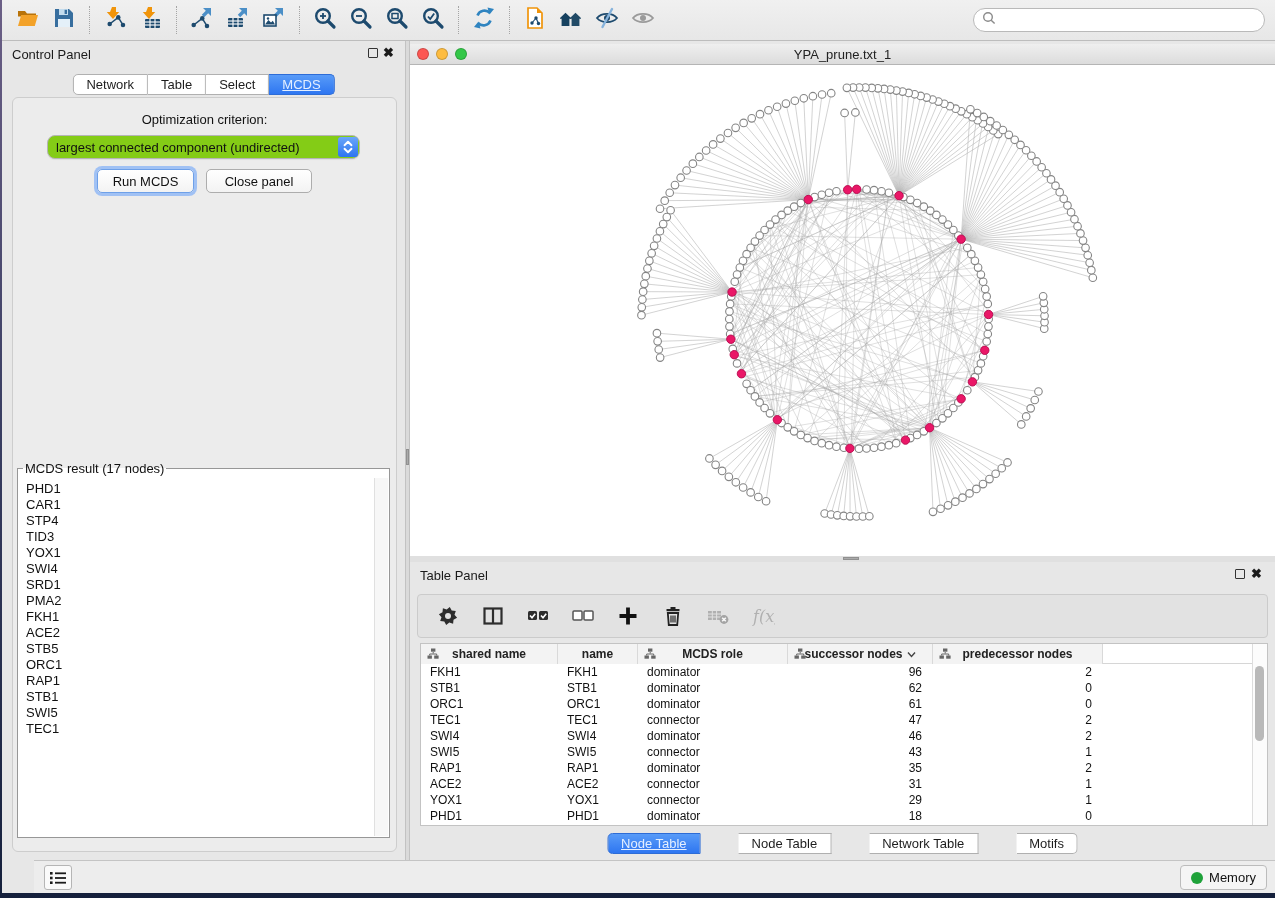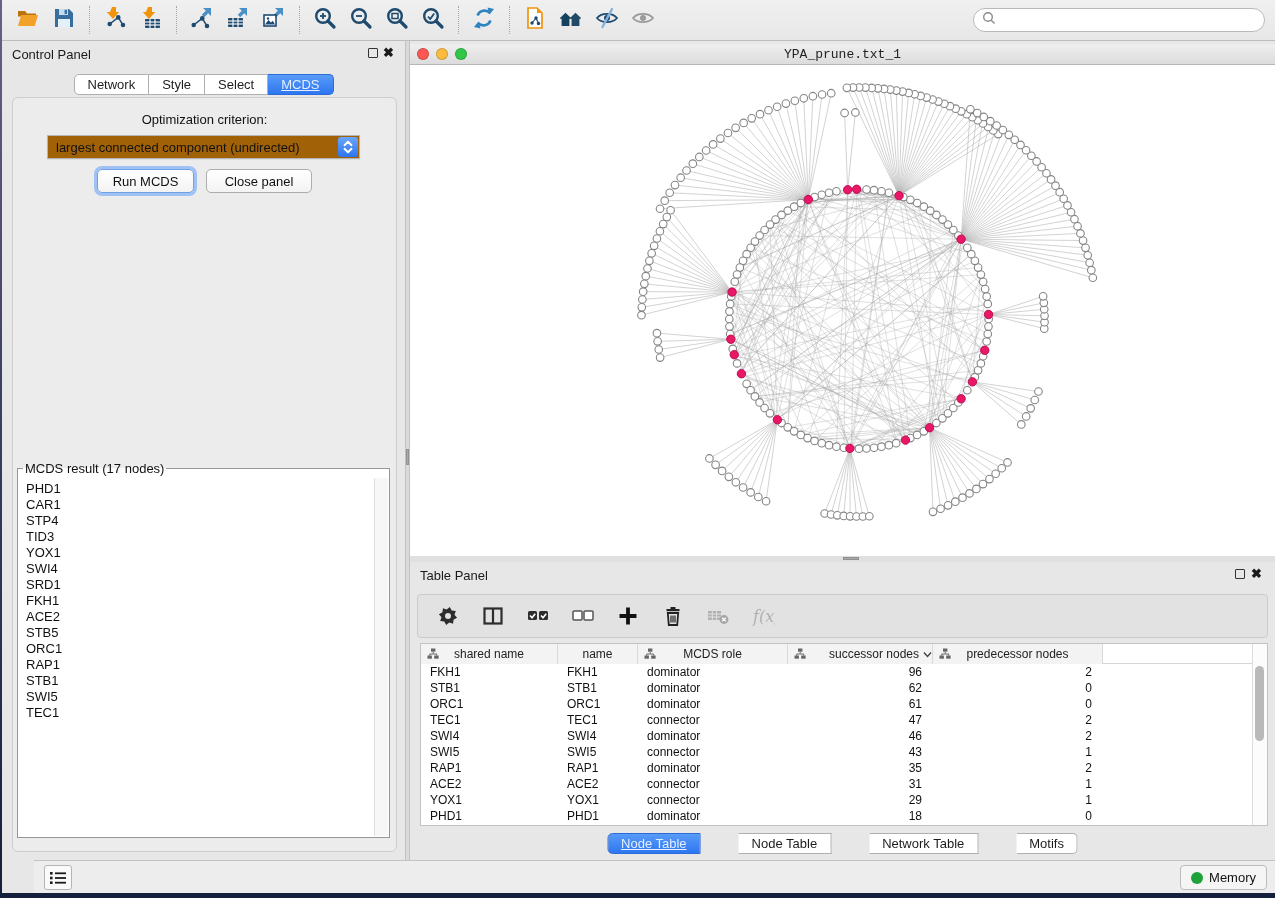--- a/index.html
+++ b/index.html
@@ -33,22 +33,22 @@
   .seg .tab { background:#fff; border:1px solid #b0b0b0; border-left:none; padding:0 13px; font-size:13px;
               color:#1d1d1d; height:21px; line-height:20px; cursor:default; white-space:nowrap; }
   .seg .tab:first-child { border-left:1px solid #b0b0b0; border-radius:5px 0 0 5px; }
   .seg .tab:last-child  { border-radius:0 5px 5px 0; }
   .seg .tab.active { background:linear-gradient(#589bf8,#2e76f1); color:#e4efff; border-color:#2d6cd6;text-decoration:underline; }
   #cp-tabs { top:33px; left:50%; transform:translateX(-50%); }
 
   .cp-body { position:absolute; left:10px; right:8px; top:56px; bottom:8px;
              background:#ececec; border:1px solid #cdcdcd; border-radius:6px; }
   .opt-label { position:absolute; top:14px; left:0; right:0; text-align:center; font-size:13px; color:#111; }
-  .dropdown { position:absolute; left:34px; top:37px; width:313px; height:24px; background:#a16207;
-              border:1px solid #b5b5b5; border-radius:0; font-size:13px; color:#111;
+  .dropdown { position:absolute; left:34px; top:37px; width:313px; height:24px; background:#84cc16;
+              border:1px solid #b5b5b5; border-radius:8px; font-size:13px; color:#111;
               display:flex; align-items:center; padding-left:8px; box-shadow:0 1px 1px rgba(0,0,0,.06); }
   .stepper { position:absolute; right:1px; top:1px; width:20px; height:20px; border-radius:3px;
              background:linear-gradient(#6aa6f9,#2d74f0); display:flex; align-items:center; justify-content:center; }
   .btn-row { position:absolute; top:71px; left:0; right:0; }
   .mac-btn { position:absolute; height:24px; background:linear-gradient(#ffffff,#f3f3f3);
              border:1px solid #adadad; border-radius:5px; font-size:13px; color:#111;
              font-family:"Liberation Sans",sans-serif; }
   .mac-btn.focus { box-shadow:0 0 0 3px rgba(110,165,250,.6); border-color:#6ea0e8; }
   #run-btn { left:84px; width:97px; } #closep-btn { left:193px; width:106px; }
 
@@ -60,21 +60,21 @@
   .result-list div { height:16px; line-height:16px; }
   .result-scroll { position:absolute; right:1px; top:2px; bottom:1px; width:14px; background:#f7f7f7;
                    border-left:1px solid #e0e0e0; }
 
   .v-splitter { position:absolute; left:403px; top:0; bottom:0; width:5px; background:#dadada;
                 border-left:1px solid #c2c2c2; border-right:1px solid #c2c2c2; }
   .v-splitter .grip { position:absolute; top:408px; left:0; width:3px; height:16px; background:#aaa; border:1px solid #909090; }
 
   
   .right-col { position:absolute; left:408px; top:0; right:0; bottom:0; }
-  .net-window { position:absolute; left:0; right:0; top:3px; height:512px; background:#fff;font-family:Liberation Mono, monospace; }
+  .net-window { position:absolute; left:0; right:0; top:3px; height:512px; background:#fff; }
   .net-titlebar { height:21px; background:linear-gradient(#efefef,#dcdcdc); border-bottom:1px solid #b5b5b5;
                   position:relative; display:flex; align-items:center; }
   .tl { width:12px; height:12px; border-radius:50%; margin-left:7px; border:1px solid rgba(0,0,0,.18); }
   .tl.red{background:#fc5753;} .tl.yellow{background:#fdbc40;} .tl.green{background:#33c748;}
   .net-title { position:absolute; left:0; right:0; text-align:center; font-size:13px; color:#222; }
   .net-canvas { position:absolute; left:0; right:0; top:21px; bottom:0; background:#fff; }
   .net-canvas svg { width:100%; height:100%; display:block; }
   .edges line { stroke:#a6a6a6; stroke-width:0.7; opacity:0.5; }
   .fanedges line { stroke:#b4b4b4; stroke-width:0.7; opacity:0.85; }
   .ringnode { fill:#fff; stroke:#858585; stroke-width:1.1; }
@@ -88,21 +88,21 @@
   .tp .float-icon { right:30px; } .tp .close-x { right:13px; }
   .tp-toolbar { position:absolute; left:7px; right:7px; top:32px; height:44px; background:#e2e2e2;
                 border:1px solid #cbcbcb; border-radius:4px; display:flex; align-items:center;
                 padding-left:18px; gap:21px; }
   .tp-ic { display:flex; align-items:center; justify-content:center; height:26px; }
   .tp-ic.disabled { opacity:.85; }
   .tp-table { position:absolute; left:10px; right:7px; top:81px; height:183px; background:#fff;
               border:1px solid #c3c3c3; }
   .tp-header { display:flex; height:20px; border-bottom:1px solid #d6d6d6; }
   .tp-hcell { background:#f3f3f3; border-right:1px solid #d9d9d9; position:relative; height:20px;
-              display:flex; align-items:center; justify-content:center; font-size:12px; color:#222; gap:4px; }
+              display:flex; align-items:center; justify-content:center; font-size:12px; color:#222; gap:4px;font-weight:bold; }
   .tp-hcell .tree { position:absolute; left:6px; top:4px; }
   .tp-rows { position:absolute; left:0; top:20px; right:15px; bottom:0; overflow:hidden; }
   .tp-row { display:flex; height:16px; line-height:16px; font-size:12px; color:#111; }
   .tp-cell { white-space:nowrap; overflow:hidden; }
   .tp-cell.l { text-align:left; padding-left:9px; }
   .tp-cell.r { text-align:right; padding-right:11px; }
   .tp-scroll { position:absolute; right:0; top:0; bottom:0; width:15px; background:#fcfcfc; border-left:1px solid #ddd; }
   .tp-thumb { position:absolute; left:2px; top:22px; width:9px; height:75px; background:#b9b9b9; border-radius:4.5px; }
   #tp-tabs { top:271px; left:50%; transform:translateX(-50%);gap:38px; }
 
@@ -289,21 +289,21 @@
   <div class="main">
 
     <div class="control-panel cp">
       <div class="panel-title-row">
         <span>Control Panel</span>
         <span class="float-icon"></span>
         <span class="close-x">✖</span>
       </div>
       <div class="seg" id="cp-tabs">
           <div class="tab">Network</div>
-          <div class="tab">Style</div>
+          <div class="tab">Table</div>
           <div class="tab">Select</div>
           <div class="tab active">MCDS</div>
         </div>
       <div class="cp-body">
         <div class="opt-label">Optimization criterion:</div>
         <div class="dropdown">
           <span>largest connected component (undirected)</span>
           <span class="stepper">
             <svg width="12" height="16" viewBox="0 0 12 16">
                 <path d="M2.5 6.2 L6 2.8 L9.5 6.2" fill="none" stroke="#fff" stroke-width="1.9" stroke-linecap="round" stroke-linejoin="round"></path>
@@ -318,20 +318,21 @@
         <fieldset class="result-box">
           <legend>MCDS result (17 nodes)</legend>
           <div class="result-list" id="result-list">
               <div>PHD1</div>
               <div>CAR1</div>
               <div>STP4</div>
               <div>TID3</div>
               <div>YOX1</div>
               <div>SWI4</div>
               <div>SRD1</div>
+              <div>PMA2</div>
               <div>FKH1</div>
               <div>ACE2</div>
               <div>STB5</div>
               <div>ORC1</div>
               <div>RAP1</div>
               <div>STB1</div>
               <div>SWI5</div>
               <div>TEC1</div>
             </div>
           <div class="result-scroll"></div>
@@ -1065,21 +1066,21 @@
               </div>
               <div class="tp-hcell" style="width: 150px;">
                 <svg class="tree" width="12" height="12" viewBox="0 0 12 12">
                   <path d="M6.2 4 v1.5 M2.7 7.5 V6 h7 v1.5" fill="none" stroke="#666" stroke-width="1"></path>
                   <rect x="4" y="0.5" width="4.4" height="3.2" fill="#666"></rect>
                   <rect x="0.5" y="7.5" width="4.4" height="3.2" fill="#666"></rect>
                   <rect x="7.2" y="7.5" width="4.4" height="3.2" fill="#666"></rect>
                 </svg>
                 <span>MCDS role</span>
               </div>
-              <div class="tp-hcell" style="width: 145px; justify-content: flex-end;">
+              <div class="tp-hcell" style="width: 145px;">
                 <svg class="tree" width="12" height="12" viewBox="0 0 12 12">
                   <path d="M6.2 4 v1.5 M2.7 7.5 V6 h7 v1.5" fill="none" stroke="#666" stroke-width="1"></path>
                   <rect x="4" y="0.5" width="4.4" height="3.2" fill="#666"></rect>
                   <rect x="0.5" y="7.5" width="4.4" height="3.2" fill="#666"></rect>
                   <rect x="7.2" y="7.5" width="4.4" height="3.2" fill="#666"></rect>
                 </svg>
                 <span>successor nodes</span>
                 <span><svg width="9" height="7" viewBox="0 0 9 7">
                     <path d="M1 1.5 L4.5 5.5 L8 1.5" fill="none" stroke="#444" stroke-width="1.4"></path>
                   </svg></span>

